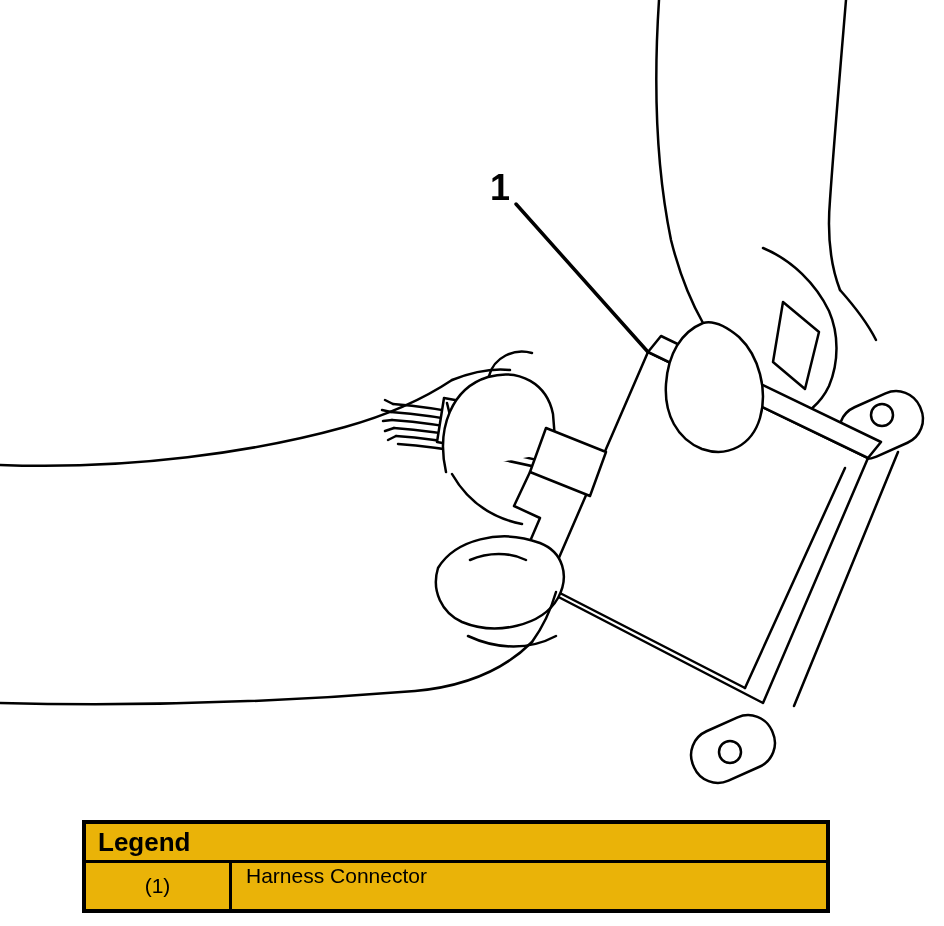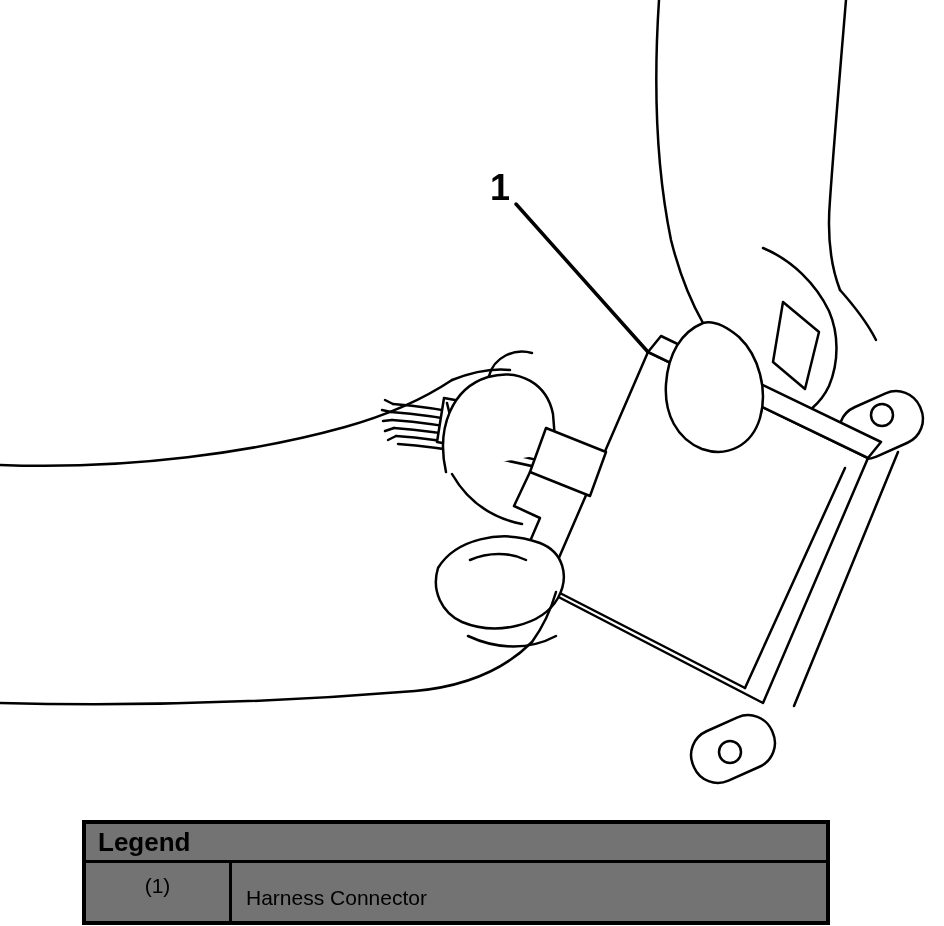--- a/index.html
+++ b/index.html
@@ -21,21 +21,21 @@
     top: 0;
     width: 944px;
     height: 815px;
   }
   .legend {
     position: absolute;
     left: 82px;
     top: 820px;
     width: 740px;
     border: 4px solid #000000;
-    background: #737373;
+    background: #eab308;
     box-sizing: content-box;
   }
   .legend-header {
     border-bottom: 3px solid #000000;
     font-weight: bold;
     font-size: 26px;
     line-height: 30px;
     padding: 3px 0 3px 12px;
   }
   .legend-row {
@@ -46,21 +46,21 @@
   .legend-ref {
     width: 146px;
     flex: 0 0 146px;
     border-right: 3px solid #000000;
     text-align: center;
     padding: 11px 0;
     box-sizing: border-box;
   }
   .legend-label {
     flex: 1;
-    padding: 23px 0 11px 14px;
+    padding: 1px 0 11px 14px;
   }
   svg .ln {
     stroke: #000000;
     stroke-width: 2.5;
     fill: none;
     stroke-linecap: round;
     stroke-linejoin: round;
   }
   svg .fillw {
     fill: #ffffff;

